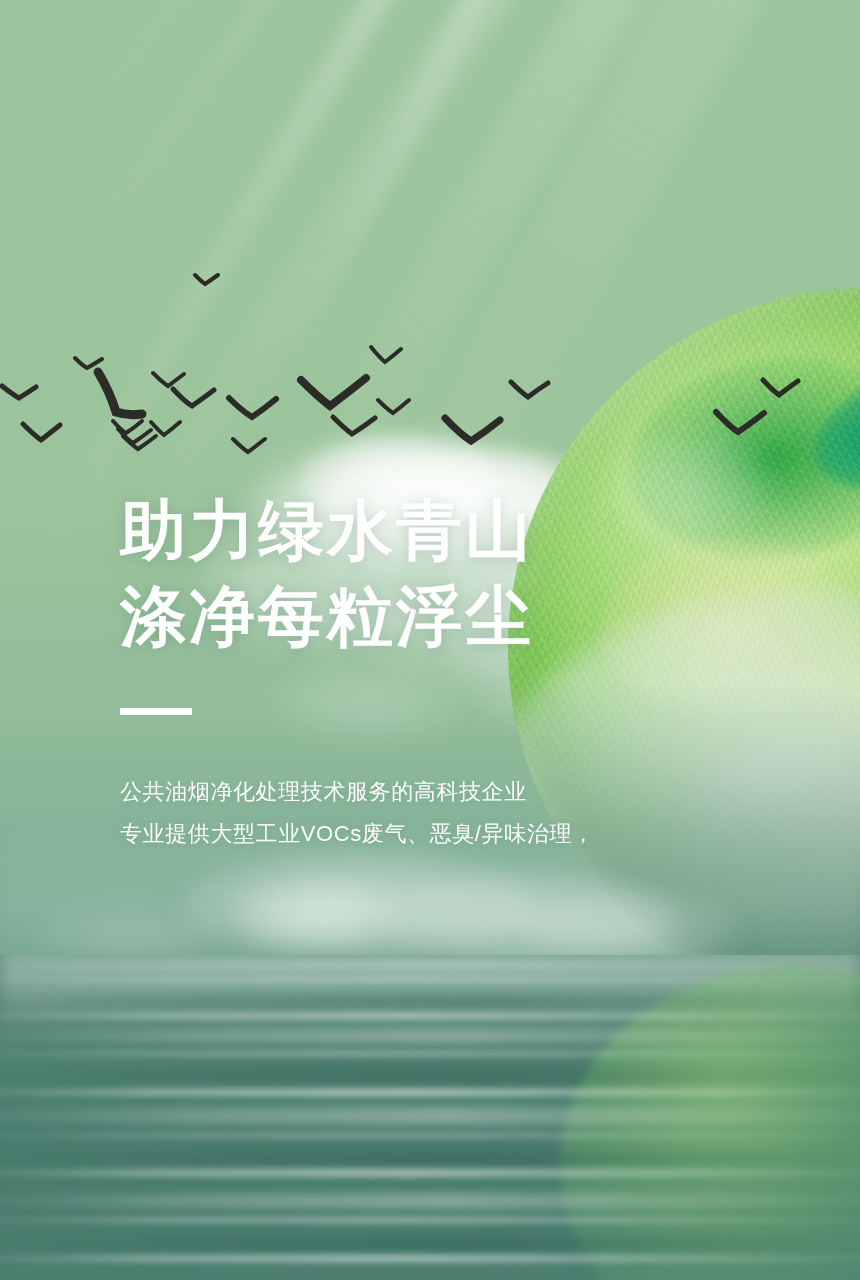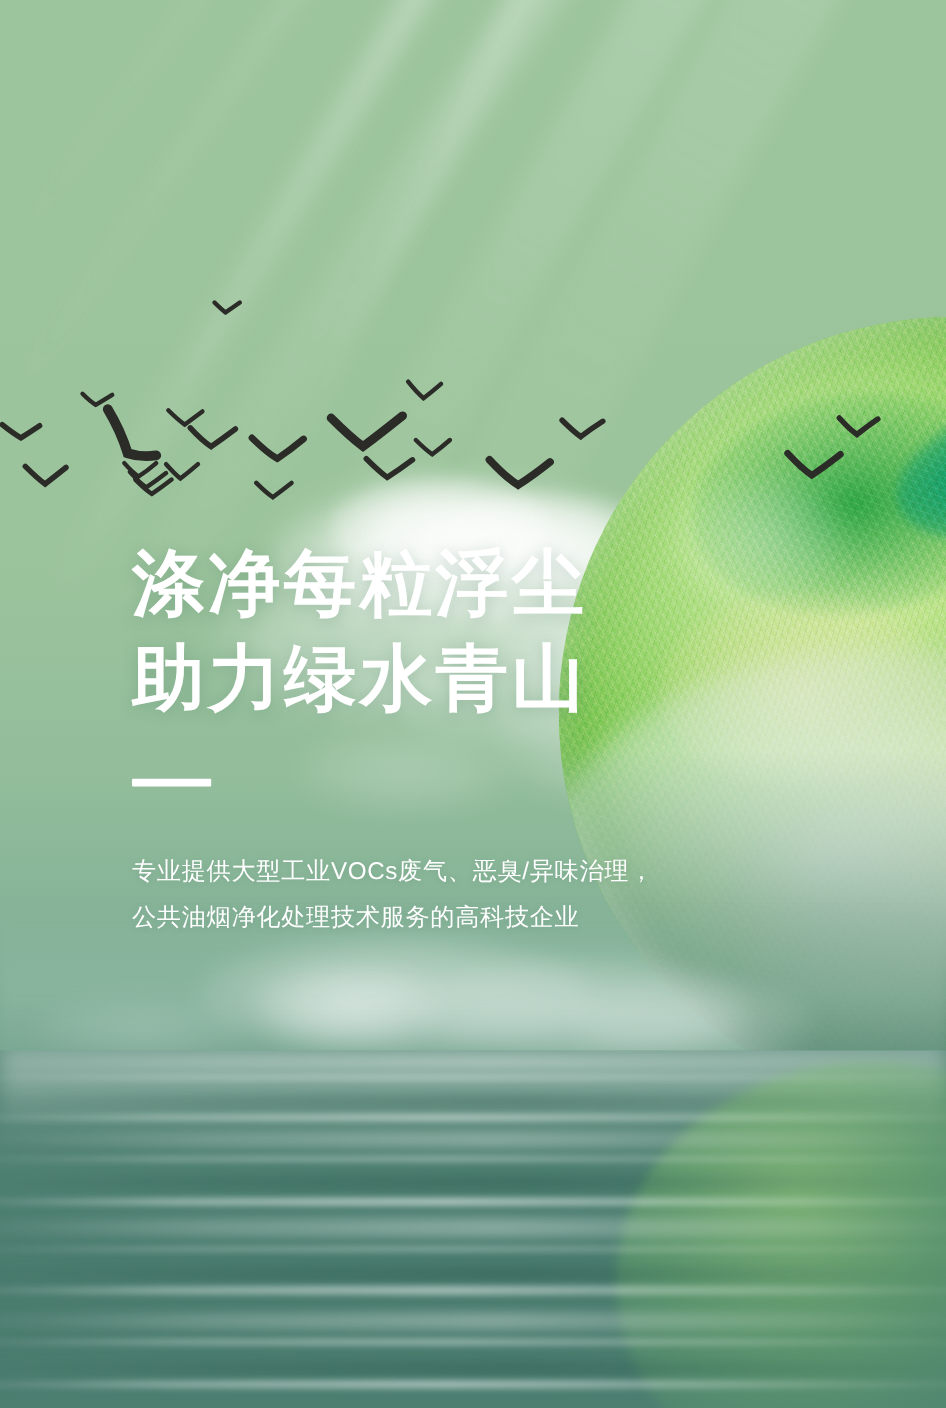--- a/index.html
+++ b/index.html
@@ -458,23 +458,23 @@
     <svg style="left:712px;top:406px;" width="62" height="38" viewBox="0 0 62 38">
       <path d="M4 6 Q17 20 26 26 Q38 18 52 7" fill="none" stroke="#2b2b28" stroke-width="6" stroke-linecap="round"></path>
     </svg>
     <svg style="left:230px;top:436px;" width="44" height="24" viewBox="0 0 44 24">
       <path d="M3 3 Q12 12 18 16 Q26 10 35 3" fill="none" stroke="#2b2b28" stroke-width="4" stroke-linecap="round"></path>
     </svg>
   </div>
 
   <div class="content">
     <h1 class="headline">
+      <span class="hl-line">助力绿水青山</span>
       <span class="hl-line">涤净每粒浮尘</span>
-      <span class="hl-line">助力绿水青山</span>
     </h1>
     <div class="divider"></div>
     <p class="subtitle">
+      <span class="sub-line">公共油烟净化处理技术服务的高科技企业</span>
       <span class="sub-line">专业提供大型工业VOCs废气、恶臭/异味治理，</span>
-      <span class="sub-line">公共油烟净化处理技术服务的高科技企业</span>
     </p>
   </div>
 
 </div>
 
 </body></html>

